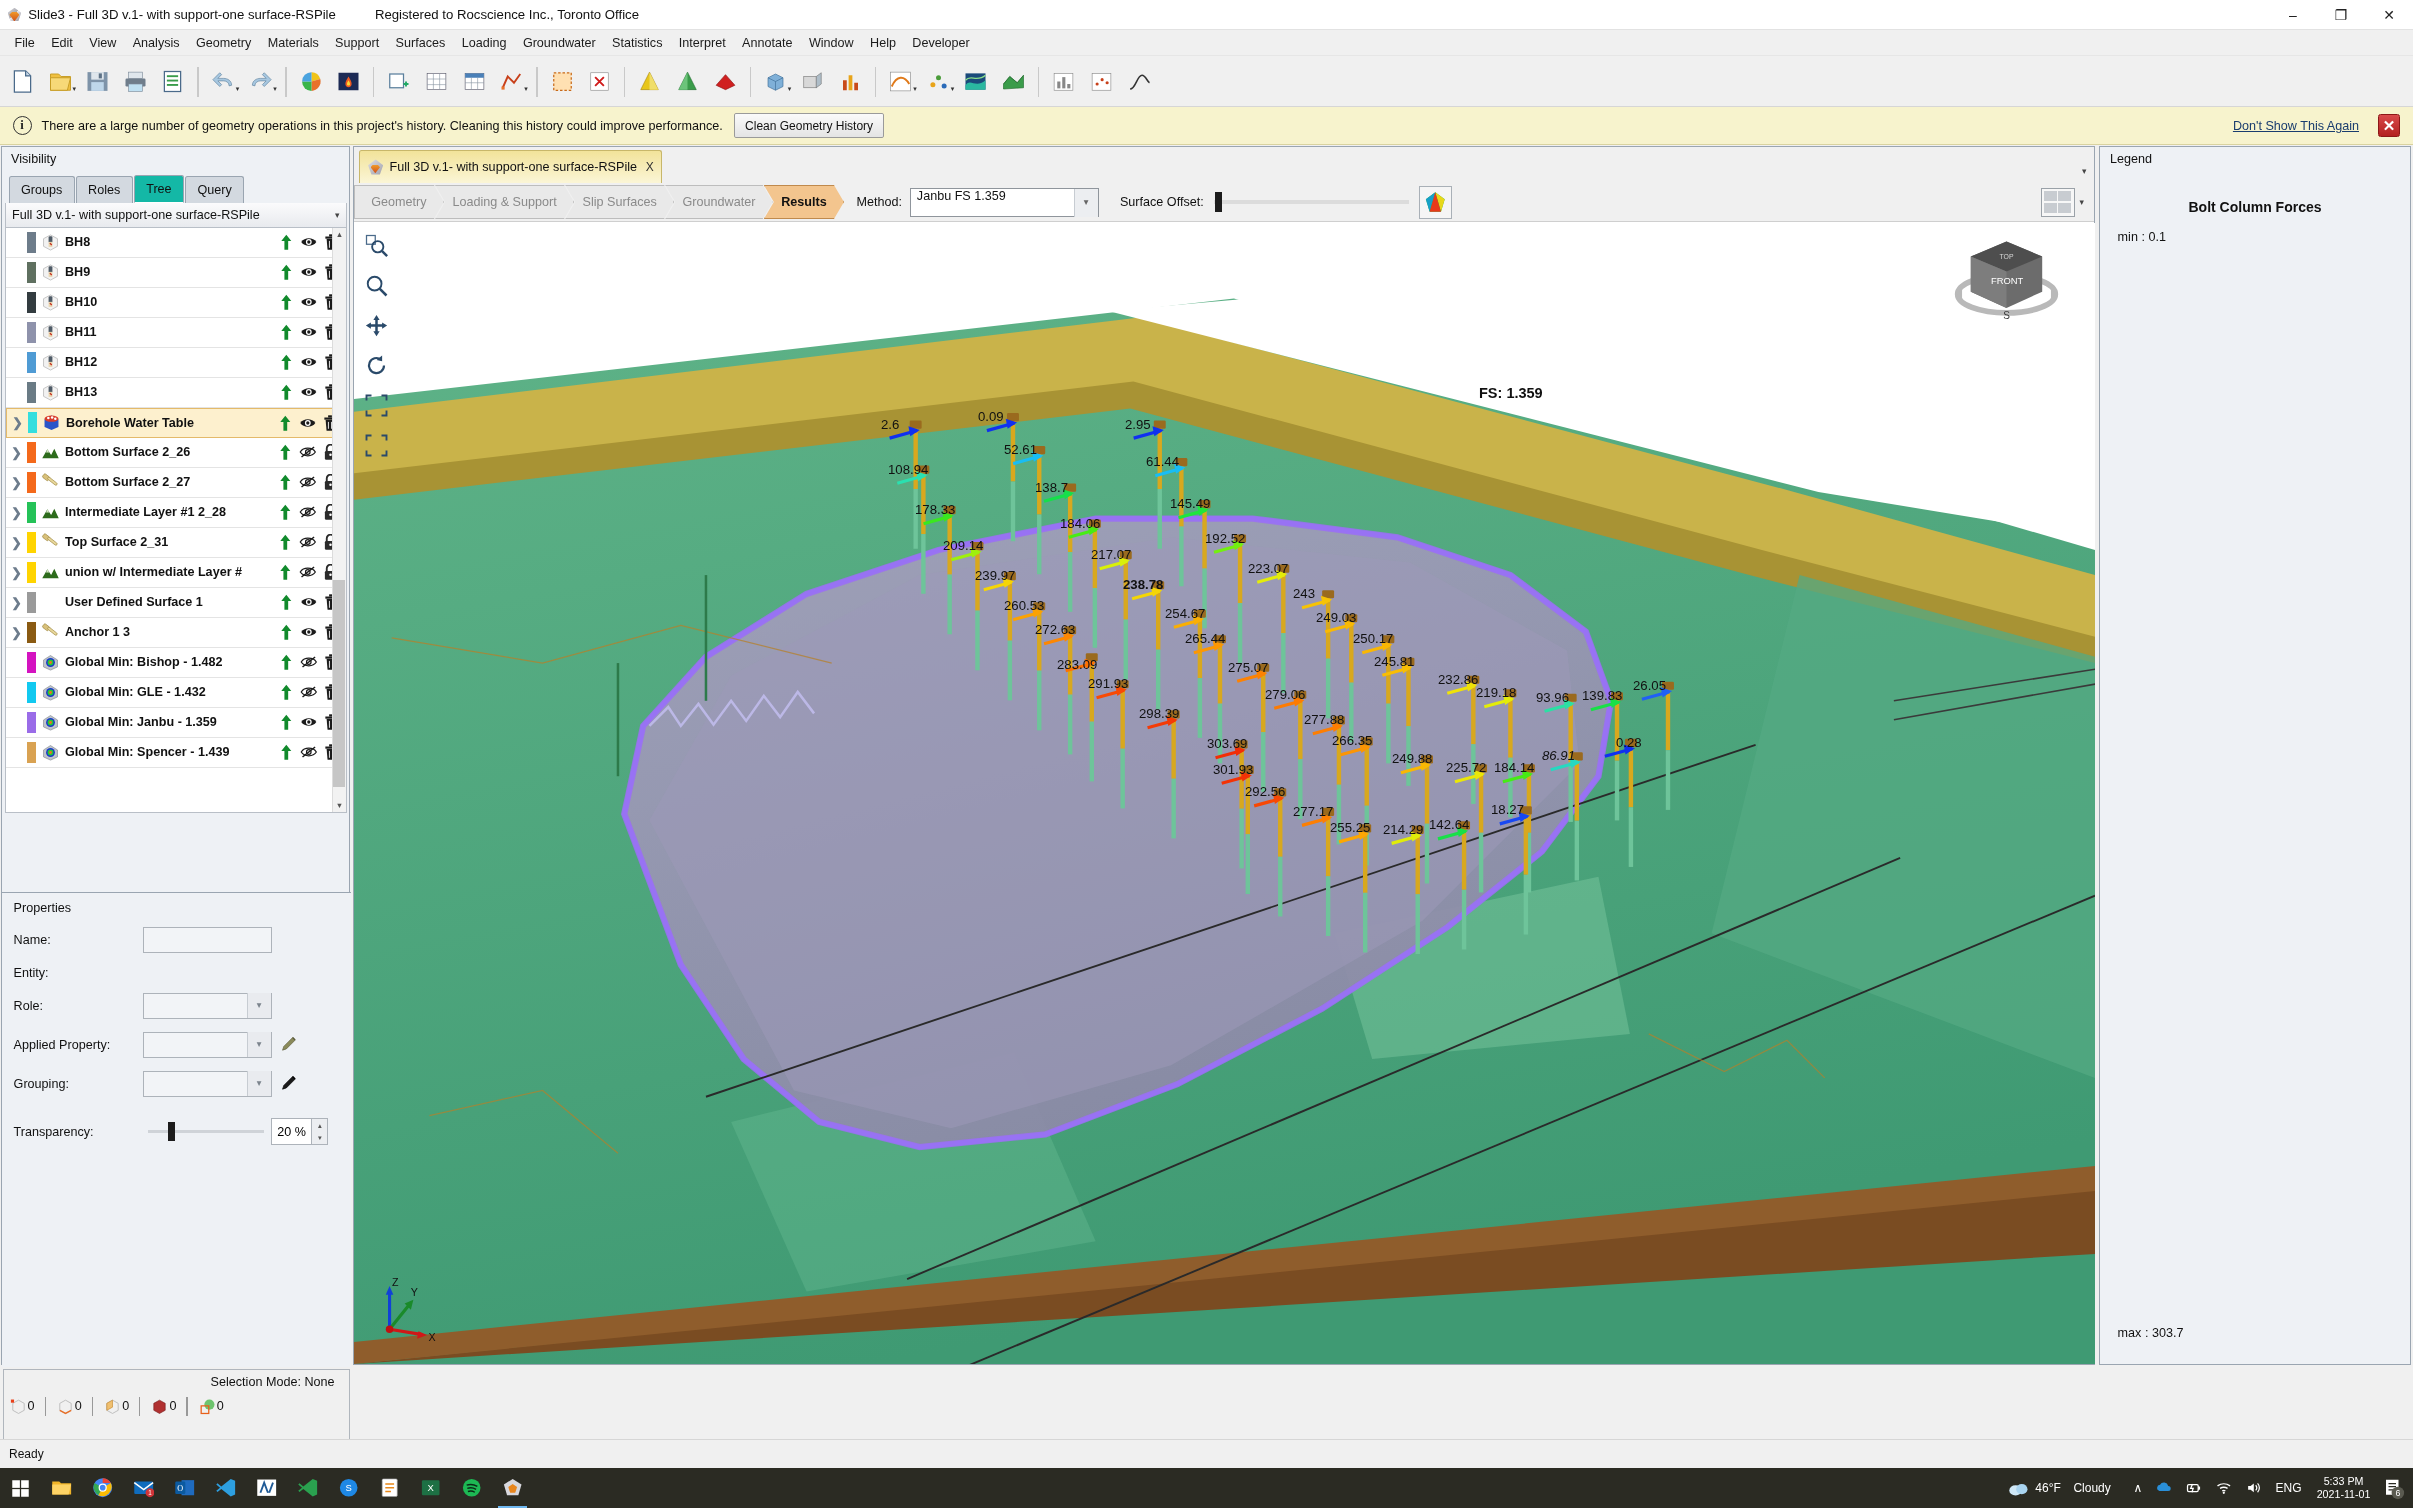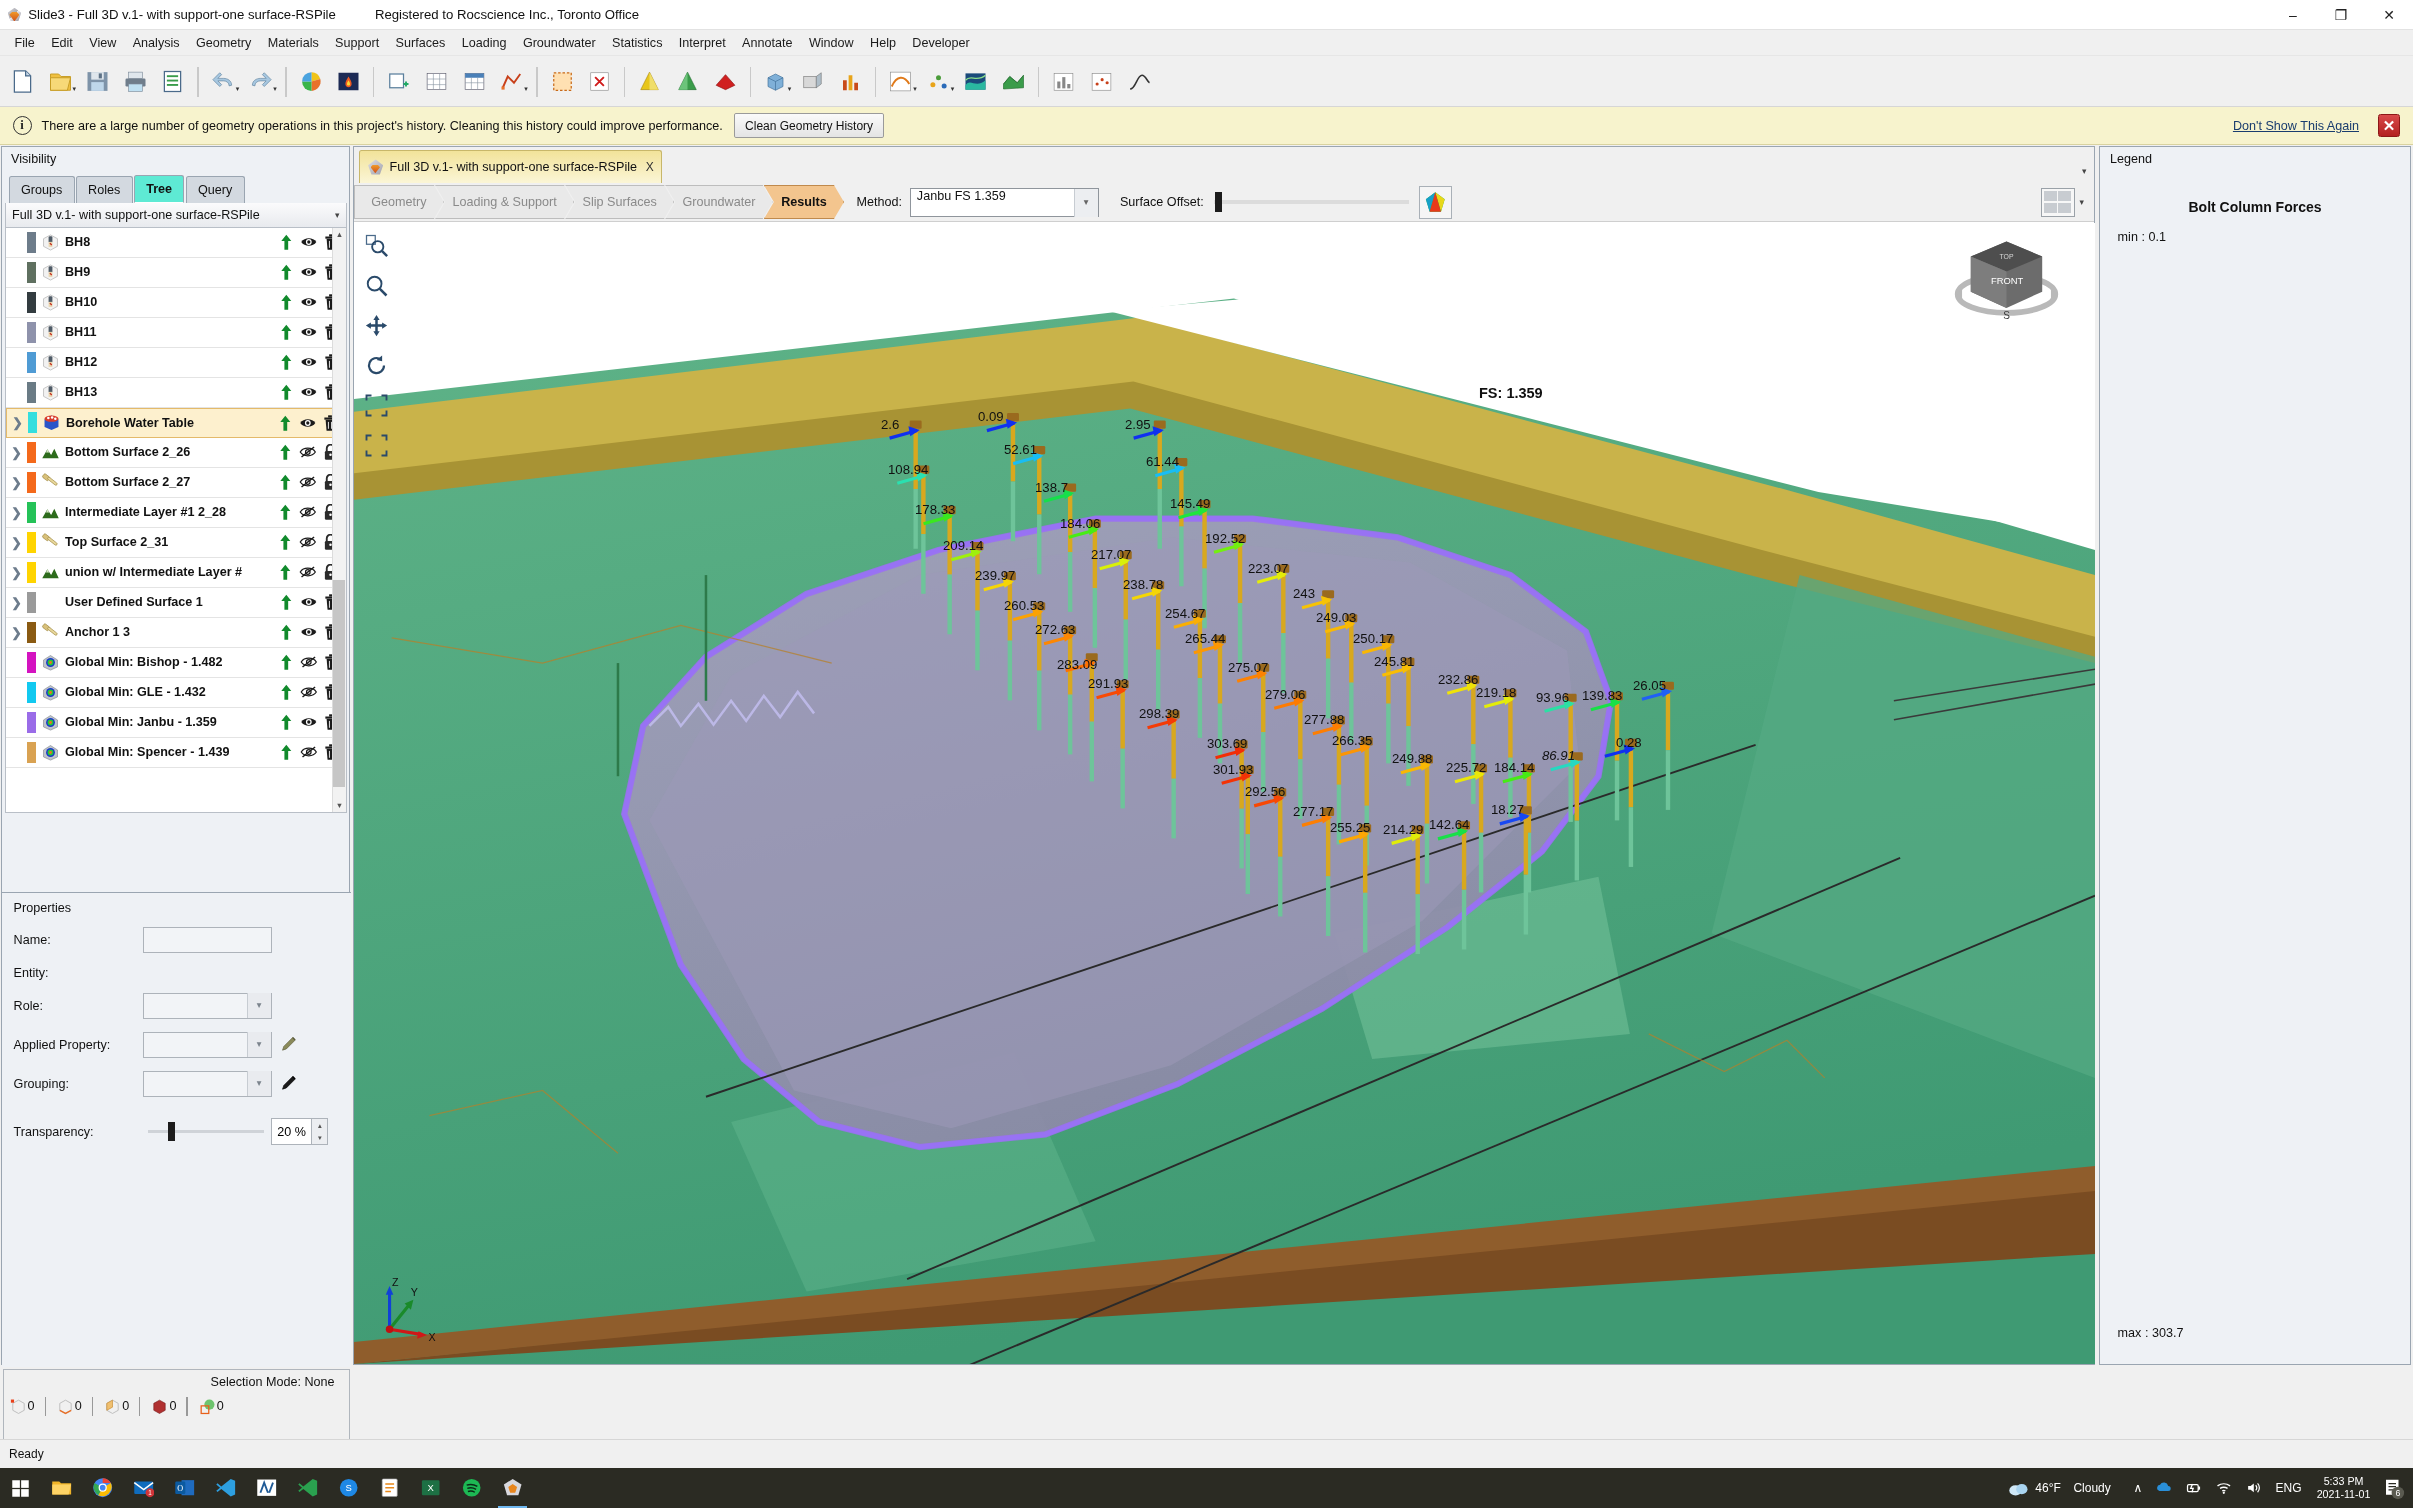--- a/index.html
+++ b/index.html
@@ -93,21 +93,21 @@
     position:absolute; top:146px; left:1.3px; width:349px; height:1219px;
     background:#eef1f5; border:0.6px solid #9aa5b1;
   }
   .panel-hdr { font-size:12.6px; color:#111; padding:5px 0 3.8px 8.8px; }
   .tabrow { display:flex; padding-left:6.3px; height:33px; align-items:flex-end; }
   .ptab {
     font-size:12.6px; padding:5.7px 11.3px; background:#d3d9e0;
     border:0.6px solid #9aa5b1; border-bottom:none; border-radius:2.5px 2.5px 0 0;
     margin-right:1.3px; color:#111;
   }
-  .ptab.active { background:#5eead4; border-bottom:0.6px solid #ffffff; font-weight:bold; }
+  .ptab.active { background:#14b8a6; border-bottom:0.6px solid #ffffff; font-weight:normal; }
   .tree-title {
     background:linear-gradient(180deg,#fbfbfc,#e8eaee); border:0.6px solid #b9bfc7;
     border-top:none; font-size:12.6px; padding:5px 6.3px; color:#111;
     display:flex; justify-content:space-between; align-items:center;
     margin:0 2.5px;
   }
   .treebox {
     margin:0 2.5px; height:585px; background:#fff; border:0.6px solid #b9bfc7;
     border-top:none; overflow:hidden; position:relative;font-weight:bold;
   }
@@ -1762,21 +1762,21 @@
         <div class="blabel" style="left: 792px; top: 231px;">61.44</div>
         <div class="blabel" style="left: 534px; top: 239px;">108.94</div>
         <div class="blabel" style="left: 681px; top: 257px;">138.7</div>
         <div class="blabel" style="left: 816px; top: 273px;">145.49</div>
         <div class="blabel" style="left: 561px; top: 279px;">178.33</div>
         <div class="blabel" style="left: 706px; top: 293px;">184.06</div>
         <div class="blabel" style="left: 851px; top: 308px;">192.52</div>
         <div class="blabel" style="left: 589px; top: 315px;">209.14</div>
         <div class="blabel" style="left: 737px; top: 324px;">217.07</div>
         <div class="blabel" style="left: 894px; top: 338px;">223.07</div>
-        <div class="blabel" style="left: 769px; top: 354px;">238.78</div>
+        <div class="blabel" style="left: 769px; top: 354px; font-weight: bold;">238.78</div>
         <div class="blabel" style="left: 621px; top: 345px;">239.97</div>
         <div class="blabel" style="left: 939px; top: 363px;">243</div>
         <div class="blabel" style="left: 962px; top: 387px;">249.03</div>
         <div class="blabel" style="left: 999px; top: 408px;">250.17</div>
         <div class="blabel" style="left: 811px; top: 383px;">254.67</div>
         <div class="blabel" style="left: 650px; top: 375px;">260.53</div>
         <div class="blabel" style="left: 831px; top: 408px;">265.44</div>
         <div class="blabel" style="left: 1020px; top: 431px;">245.81</div>
         <div class="blabel" style="left: 1084px; top: 449px;">232.86</div>
         <div class="blabel" style="left: 681px; top: 399px;">272.63</div>

